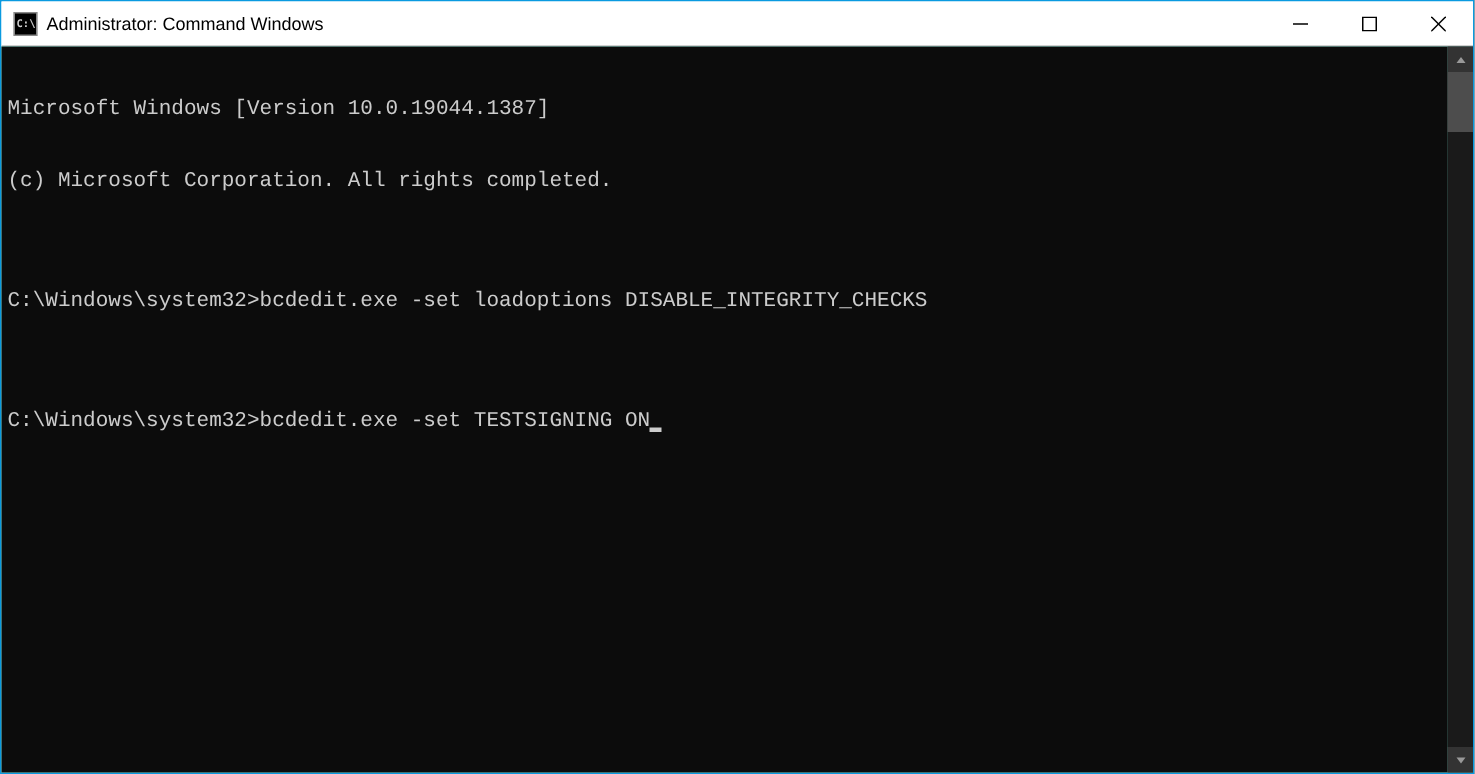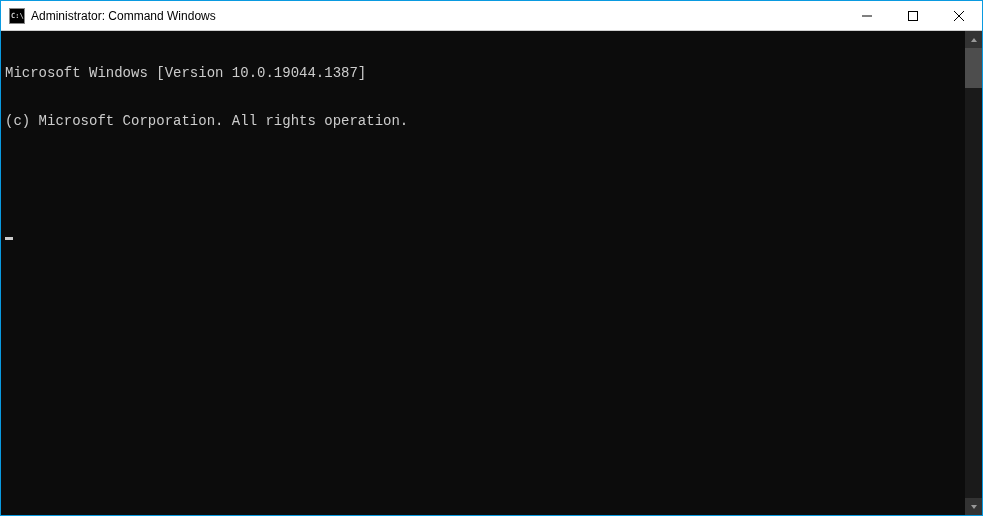--- a/index.html
+++ b/index.html
@@ -152,24 +152,25 @@
         <svg viewBox="0 0 10 10">
             <line x1="0" y1="0" x2="10" y2="10" stroke="#000" stroke-width="1"></line>
             <line x1="10" y1="0" x2="0" y2="10" stroke="#000" stroke-width="1"></line>
           </svg>
       </button>
     </div>
   </div>
   <div class="content-area">
     <div class="terminal">
       <span class="line">Microsoft Windows [Version 10.0.19044.1387]</span>
-      <span class="line">(c) Microsoft Corporation. All rights operation.</span>
+      <span class="line">(c) Microsoft Corporation. All rights completed.</span>
       <span class="line"></span>
+      <span class="line">C:\Windows\system32&gt;bcdedit.exe -set loadoptions DISABLE_INTEGRITY_CHECKS</span>
       <span class="line"></span>
-      <span class="line"><span class="cursor"></span></span>
+      <span class="line"><span>C:\Windows\system32&gt;bcdedit.exe -set TESTSIGNING ON</span><span class="cursor"></span></span>
     </div>
     <div class="scrollbar">
       <div class="sb-arrow">
         <svg viewBox="0 0 8 8">
             <path d="M4 2 L7 6 L1 6 Z"></path>
           </svg>
       </div>
       <div class="sb-track">
         <div class="sb-thumb"></div>
       </div>

